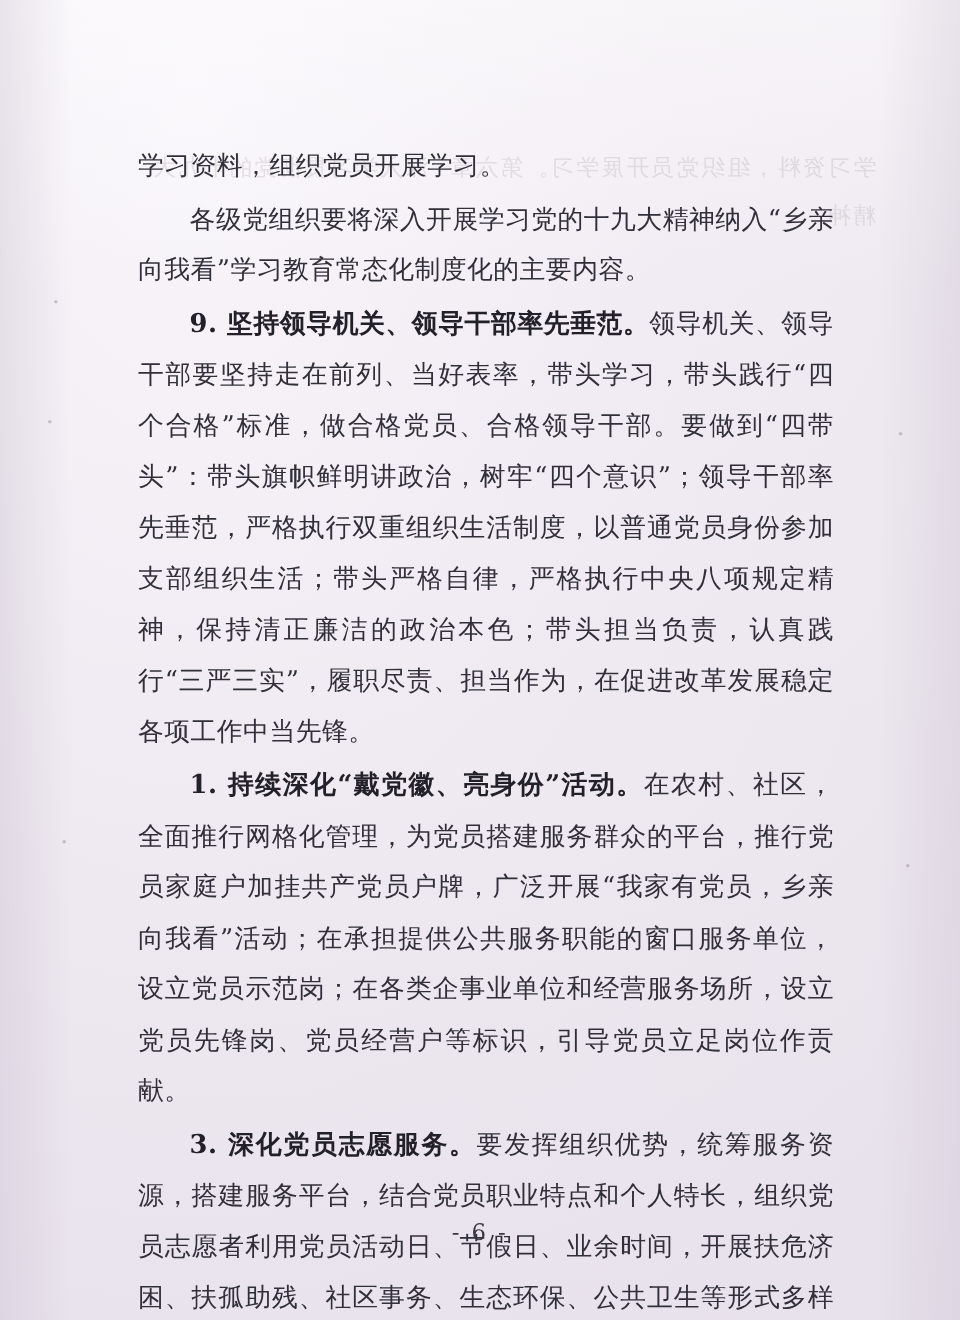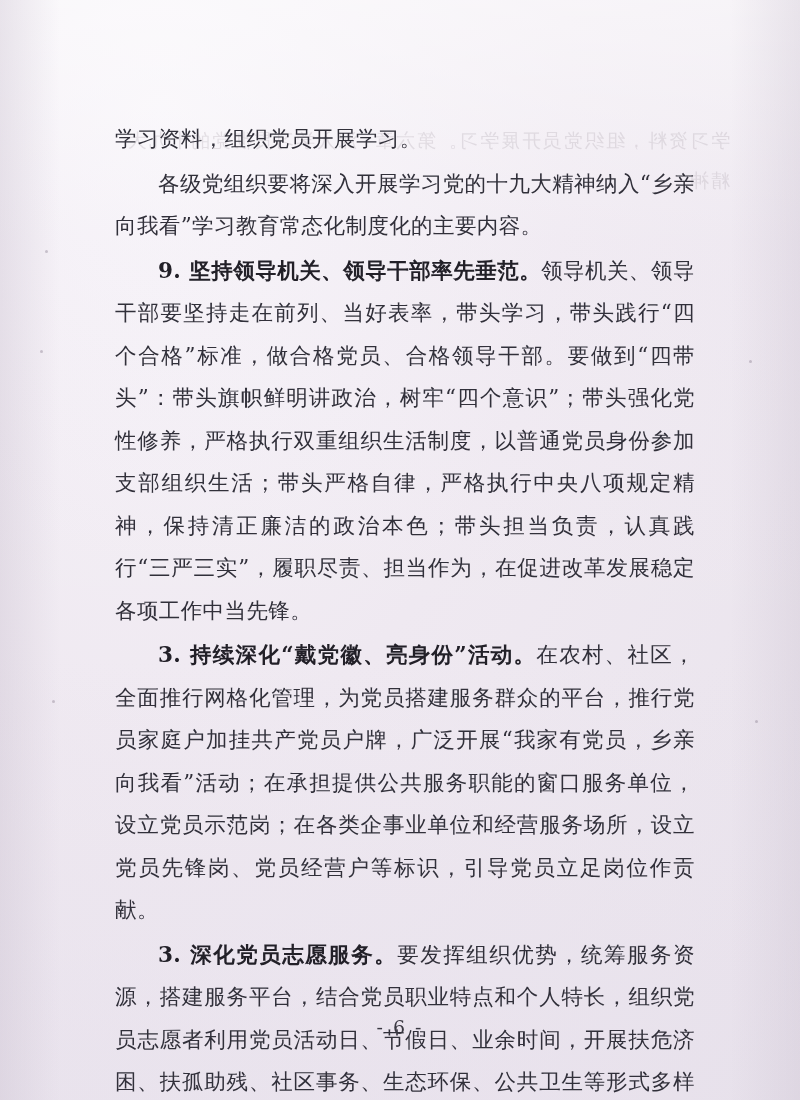--- a/index.html
+++ b/index.html
@@ -106,19 +106,19 @@
 
   <div class="speck" style="top:250px; left:45px;"></div>
   <div class="speck" style="top:350px; left:40px;"></div>
   <div class="speck" style="top:700px; left:52px;"></div>
   <div class="speck" style="top:360px; right:48px;"></div>
   <div class="speck" style="top:720px; right:42px;"></div>
 
   <div class="content">
     <p id="p1"><span>学习资料，组织党员开展学习。</span></p>
     <p class="indent" id="p3"><span>各级党组织要将深入开展学习党的十九大精神纳入“乡亲向我看”学习教育常态化制度化的主要内容。</span></p>
-    <p class="indent" id="p4"><span class="bold">9. 坚持领导机关、领导干部率先垂范。</span><span>领导机关、领导干部要坚持走在前列、当好表率，带头学习，带头践行“四个合格”标准，做合格党员、合格领导干部。要做到“四带头”：带头旗帜鲜明讲政治，树牢“四个意识”；带头强化党性修养，严格执行双重组织生活制度，以普通党员身份参加支部组织生活；带头严格自律，严格执行中央八项规定精神，保持清正廉洁的政治本色；带头担当负责，认真践行“三严三实”，履职尽责、担当作为，在促进改革发展稳定各项工作中当先锋。</span></p>
-    <p class="indent" id="p5"><span class="bold">3. 持续深化“戴党徽、亮身份”活动。</span><span>在农村、社区，全面推行网格化管理，为党员搭建服务群众的平台，推行党员家庭户加挂共产党员户牌，广泛开展“我家有党员，乡亲向我看”活动；在承担提供公共服务职能的窗口服务单位，设立党员示范岗；在各类企事业单位和经营服务场所，设立党员先锋岗、党员经营户等标识，引导党员立足岗位作贡献。</span></p>
+    <p class="indent" id="p4"><span class="bold">9. 坚持领导机关、领导干部率先垂范。</span><span>领导机关、领导干部要坚持走在前列、当好表率，带头学习，带头践行“四个合格”标准，做合格党员、合格领导干部。要做到“四带头”：带头旗帜鲜明讲政治，树牢“四个意识”；领导干部率先垂范，严格执行双重组织生活制度，以普通党员身份参加支部组织生活；带头严格自律，严格执行中央八项规定精神，保持清正廉洁的政治本色；带头担当负责，认真践行“三严三实”，履职尽责、担当作为，在促进改革发展稳定各项工作中当先锋。</span></p>
+    <p class="indent" id="p5"><span class="bold">1. 持续深化“戴党徽、亮身份”活动。</span><span>在农村、社区，全面推行网格化管理，为党员搭建服务群众的平台，推行党员家庭户加挂共产党员户牌，广泛开展“我家有党员，乡亲向我看”活动；在承担提供公共服务职能的窗口服务单位，设立党员示范岗；在各类企事业单位和经营服务场所，设立党员先锋岗、党员经营户等标识，引导党员立足岗位作贡献。</span></p>
     <p class="indent" id="p6"><span class="bold">3. 深化党员志愿服务。</span><span>要发挥组织优势，统筹服务资源，搭建服务平台，结合党员职业特点和个人特长，组织党员志愿者利用党员活动日、节假日、业余时间，开展扶危济困、扶孤助残、社区事务、生态环保、公共卫生等形式多样的志愿服务活动，引导党员以实际行动树立新时代共产党员的良好形象。健全完善困</span></p>
   </div>
 
   <div class="page-number">- 6 -</div>
 </div>
 
 </body></html>

